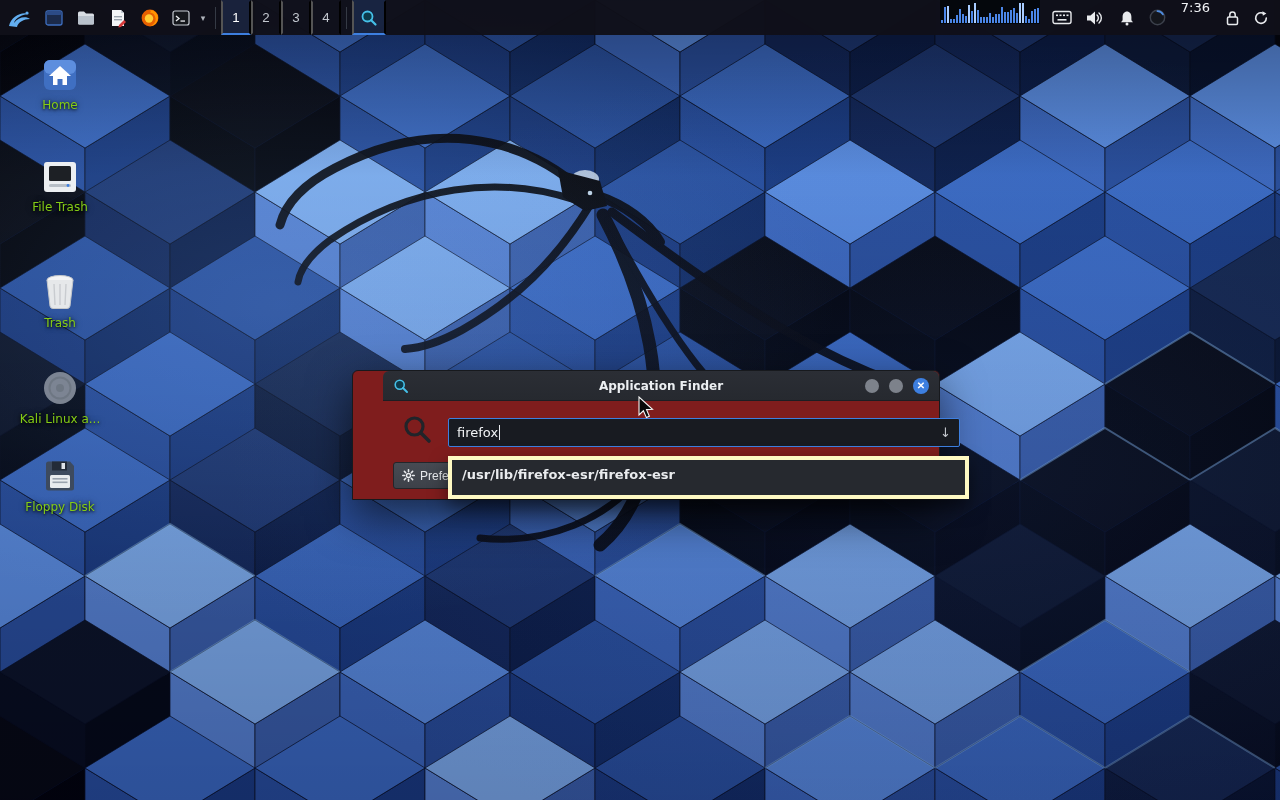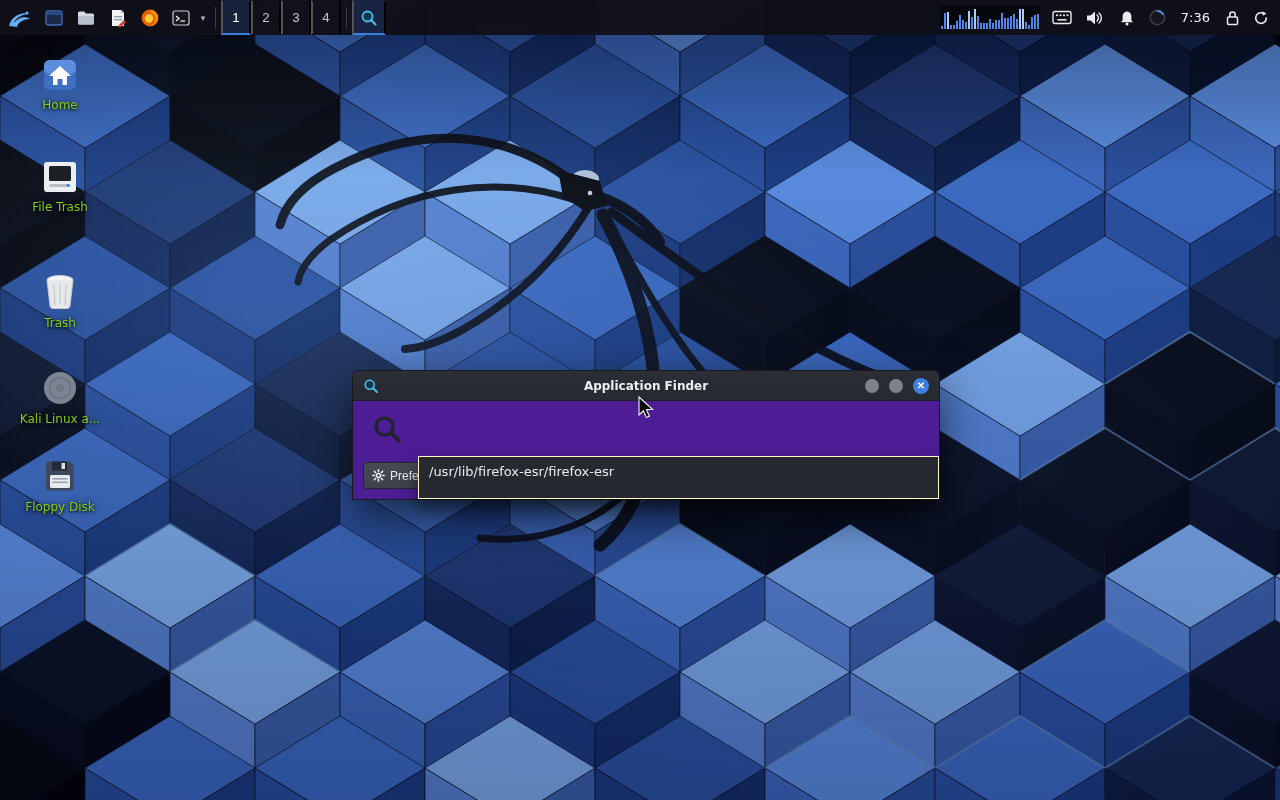--- a/index.html
+++ b/index.html
@@ -27,55 +27,55 @@
   .launcher { width:32px; }
   .launcher.term { width:30px; }
   .chev { width:14px; color:#aeb3bb; font-size:9px; }
   .psep { width:1px; height:22px; background:#353a45; margin:0 5px; }
   .ws-cell { width:30px; height:35px; display:flex; align-items:center; justify-content:center;
              color:#c2c7ce; border-bottom:2px solid transparent; background:transparent; border-top:2px solid transparent; }
   .ws-cell.active { color:#ffffff; background:rgba(70,120,220,0.18); border-bottom:2px solid #3d7fe0; }
   .task-btn { width:34px; height:35px; display:flex; align-items:center; justify-content:center;
               background:rgba(60,115,215,0.20); border-bottom:2px solid #3d7fe0; border-top:2px solid transparent; }
   .spacer { flex:1; }
-  .tray { display:flex; align-items:center; gap:11px; padding-right:10px; height:35px;margin-left:48px; }
+  .tray { display:flex; gap:11px; padding-right:10px; height:35px;margin-left:48px; }
   .tray svg { display:block; }
   .clock { color:#f0f2f5; font-size:13px; padding:0 2px; }
 
   
   .desk-icon { position:absolute; left:12px; width:96px; text-align:center; z-index:2; cursor:default; }
   .desk-icon .ic { display:flex; justify-content:center; margin-bottom:6px; }
   .desk-icon .lbl { color:#84cc16; font-size:12px; line-height:1.25;
                     text-shadow:0 1px 3px rgba(0,0,0,0.95), 0 0 6px rgba(0,0,0,0.6); }
 
   
   #appfinder { position:absolute; left:352px; top:370px; width:588px; height:130px; z-index:5;
-               background:#4c1d95; border:1px solid #17191d; border-radius:6px 6px 0 0;
-               box-shadow:0 16px 44px rgba(0,0,0,0.60); }
+               background:#7f1d1d; border:1px solid #17191d; border-radius:6px 6px 0 0;
+               box-shadow:0 16px 44px rgba(0,0,0,0.60);padding-left:30px; }
   .titlebar { position:relative; height:30px; background:linear-gradient(#2b2e35,#26292f);
               border-radius:6px 6px 0 0; display:flex; align-items:center; border-bottom:1px solid #1c1e23; }
   .title { position:absolute; left:0; right:0; text-align:center; font-size:12px; font-weight:bold; color:#eceff2; }
   .tb-icon { position:absolute; left:10px; top:7px; }
   .tb-buttons { position:absolute; right:10px; top:0; height:30px; display:flex; align-items:center; gap:10px; }
   .circ-btn { width:14px; height:14px; border-radius:50%; background:#7d828b; border:none; }
   .close-btn { width:16px; height:16px; border-radius:50%; background:#3d7fe0; color:#ffffff;
                font-size:10px; line-height:16px; text-align:center; font-weight:bold; border:none; padding:0; }
   .af-body { position:relative; height:99px; }
   .big-mag { position:absolute; left:19px; top:13px; }
   .entry { position:absolute; left:65px; top:17px; width:512px; height:29px;
            background:#181b21; border:1px solid #3d7fe0; border-radius:2px;
            display:flex; align-items:center; padding:0 8px; }
   .entry-text { color:#f2f4f6; font-size:13px; }
   .caret { display:inline-block; width:1px; height:15px; background:#e8eaee; margin-left:1px; }
   .entry-arrow { margin-left:auto; color:#c3c7cd; font-size:13px; }
   .prefs-btn { position:absolute; left:10px; top:61px; height:27px; width:112px;
                background:linear-gradient(#474b53,#3d4149); border:1px solid #23262b; border-radius:3px;
                color:#e8eaed; font-size:12px; display:flex; align-items:center; gap:5px; padding:0 8px; white-space:nowrap; overflow:hidden; }
   .dropdown { position:absolute; left:65px; top:55px; width:521px; height:43px; z-index:3;
-              background:#26292f; border:1px solid #fef9c3; box-shadow:0 8px 18px rgba(0,0,0,0.5); }
+              background:#26292f; border:4px solid #fef9c3; box-shadow:0 8px 18px rgba(0,0,0,0.5);font-weight:bold; }
   .dd-item { padding:7px 10px; color:#e9ebee; font-size:13px; }
 
   
   #cursor { position:absolute; left:637px; top:396px; z-index:10; pointer-events:none; }
 </style>
 </head>
 <body>
 
 <div id="wallpaper">
   <svg id="cube-field" width="1280" height="800">
@@ -677,20 +677,25 @@
   </div>
 
   <div class="af-body">
     <span class="big-mag">
       <svg width="30" height="30" viewBox="0 0 30 30">
         <circle cx="12.5" cy="12.5" r="8.5" fill="none" stroke="#20242a" stroke-width="3.2"></circle>
         <line x1="19" y1="19" x2="27" y2="27" stroke="#20242a" stroke-width="3.6" stroke-linecap="round"></line>
       </svg>
     </span>
 
+    <div class="entry" role="textbox">
+      <span class="entry-text">firefox</span>
+      <span class="caret"></span>
+      <span class="entry-arrow">↓</span>
+    </div>
 
     <button class="prefs-btn">
       <svg width="13" height="13" viewBox="0 0 13 13">
         <circle cx="6.5" cy="6.5" r="2" fill="none" stroke="#e8eaed" stroke-width="1.4"></circle>
         <g stroke="#e8eaed" stroke-width="1.6" stroke-linecap="round">
           <line x1="6.5" y1="0.8" x2="6.5" y2="2.6"></line>
             <line x1="6.5" y1="10.4" x2="6.5" y2="12.2"></line>
           <line x1="0.8" y1="6.5" x2="2.6" y2="6.5"></line>
             <line x1="10.4" y1="6.5" x2="12.2" y2="6.5"></line>
           <line x1="2.4" y1="2.4" x2="3.7" y2="3.7"></line>

